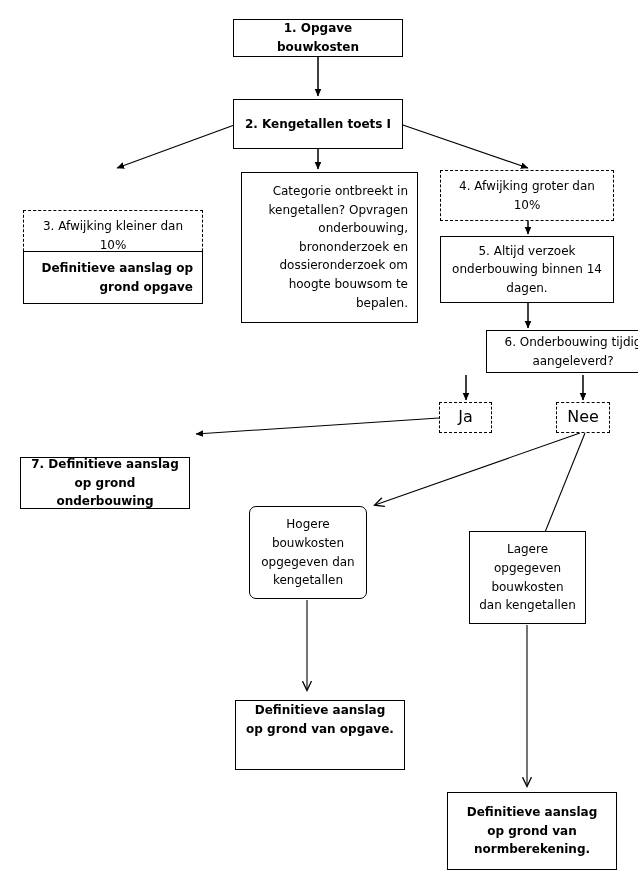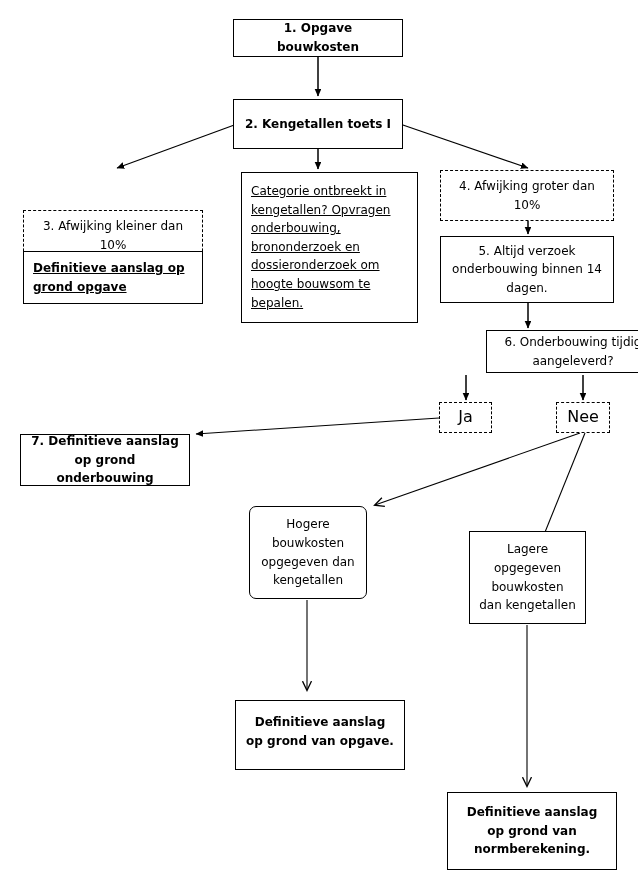--- a/index.html
+++ b/index.html
@@ -40,23 +40,22 @@
     border-width: 1.6px;
   }
   .node.bold {
     font-weight: bold;
   }
   .node.center {
     text-align: center;
     align-items: center;
   }
   .node.left {
-    text-align: left;
+    text-align: right;
     align-items: flex-start;
-    text-decoration: underline;
   }
   .node.top {
     justify-content: flex-start;
   }
   .node .txt {
     display: block;
     width: 100%;
     padding: 0 9px;
     box-sizing: border-box;
     white-space: pre-line;
@@ -168,33 +167,33 @@
   </div>
 
   <div class="node dashed center small" style="left:439px; top:402px; width:53px; height:31px;">
     <span class="txt">Ja</span>
   </div>
 
   <div class="node dashed center small" style="left:556px; top:402px; width:54px; height:31px;">
     <span class="txt">Nee</span>
   </div>
 
-  <div class="node bold center" style="left:20px; top:434px; width:170px; height:52px;">
+  <div class="node bold center" style="left:20px; top:457px; width:170px; height:52px;">
     <span class="txt">7. Definitieve aanslag op grond onderbouwing</span>
   </div>
 
   <div class="node center" style="left:249px; top:506px; width:118px; height:93px;border-radius:7px;">
     <span class="txt">Hogere bouwkosten opgegeven dan kengetallen</span>
   </div>
 
   <div class="node center" style="left:469px; top:531px; width:117px; height:93px;">
     <span class="txt">Lagere opgegeven bouwkosten dan kengetallen</span>
   </div>
 
-  <div class="node bold center top" style="left:235px; top:700px; width:170px; height:70px; padding-top:12px;">
+  <div class="node bold center top" style="left:235px; top:700px; width:170px; height:70px; ">
     <span class="txt">Definitieve aanslag op grond van opgave.</span>
   </div>
 
   <div class="node bold center" style="left:447px; top:792px; width:170px; height:78px;">
     <span class="txt">Definitieve aanslag op grond van normberekening.</span>
   </div>
 
 </div>
 
 </body></html>

